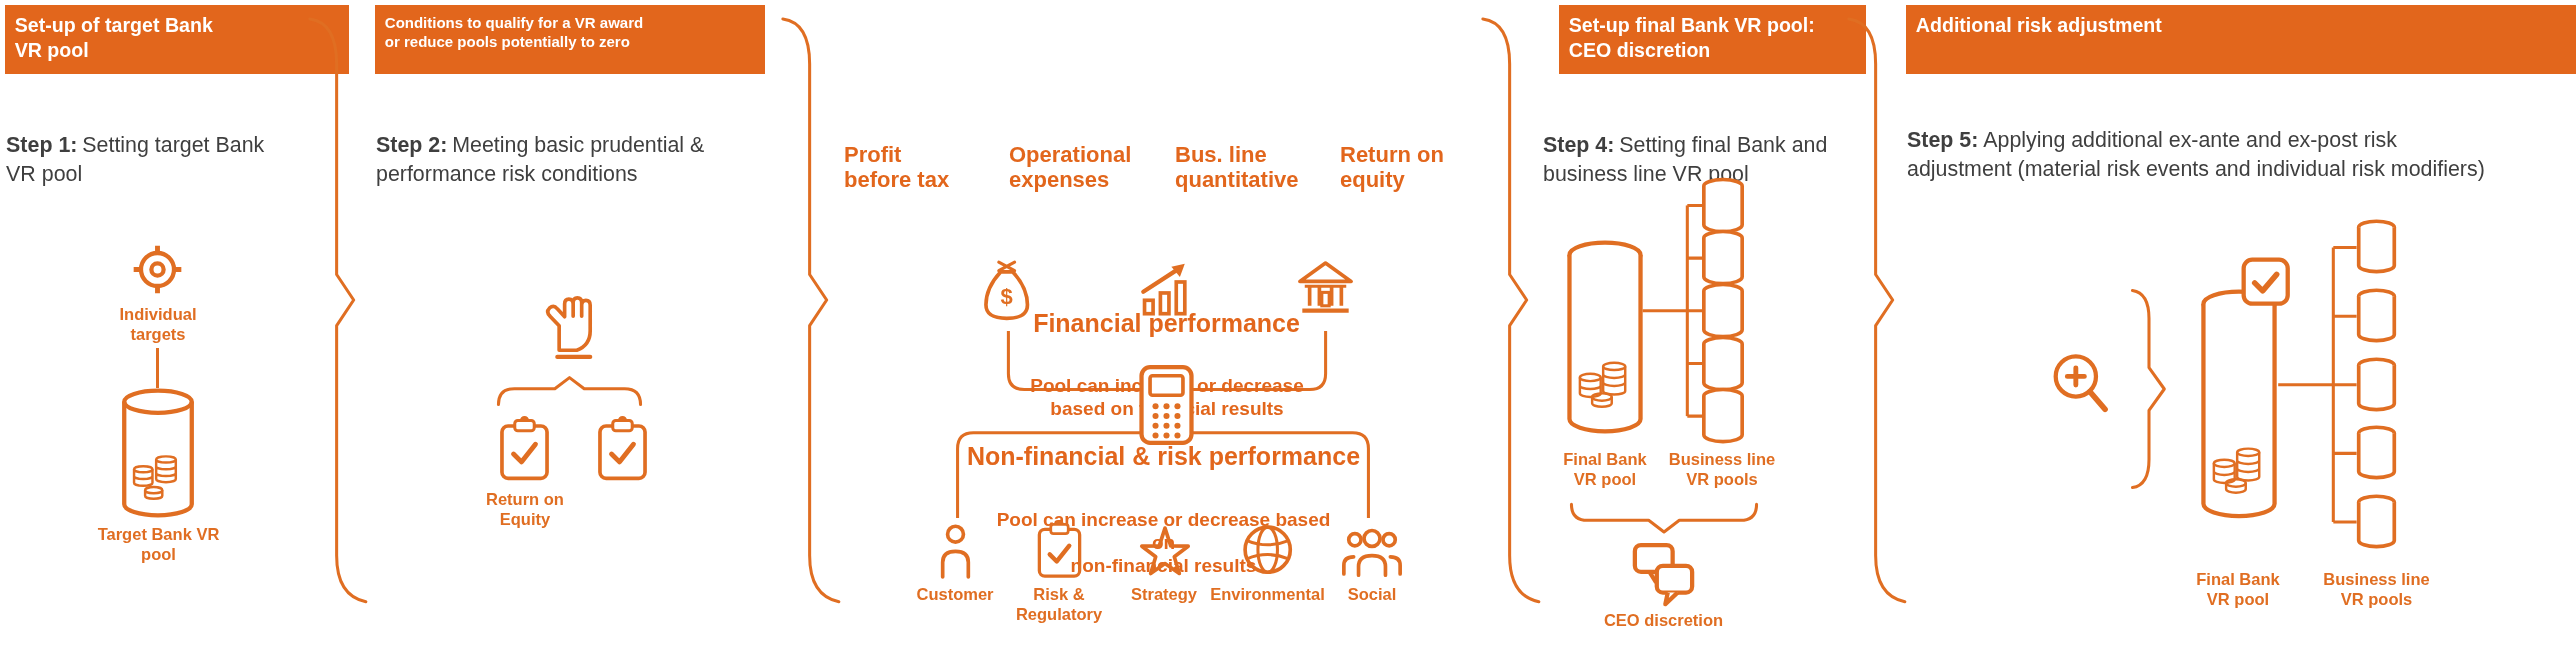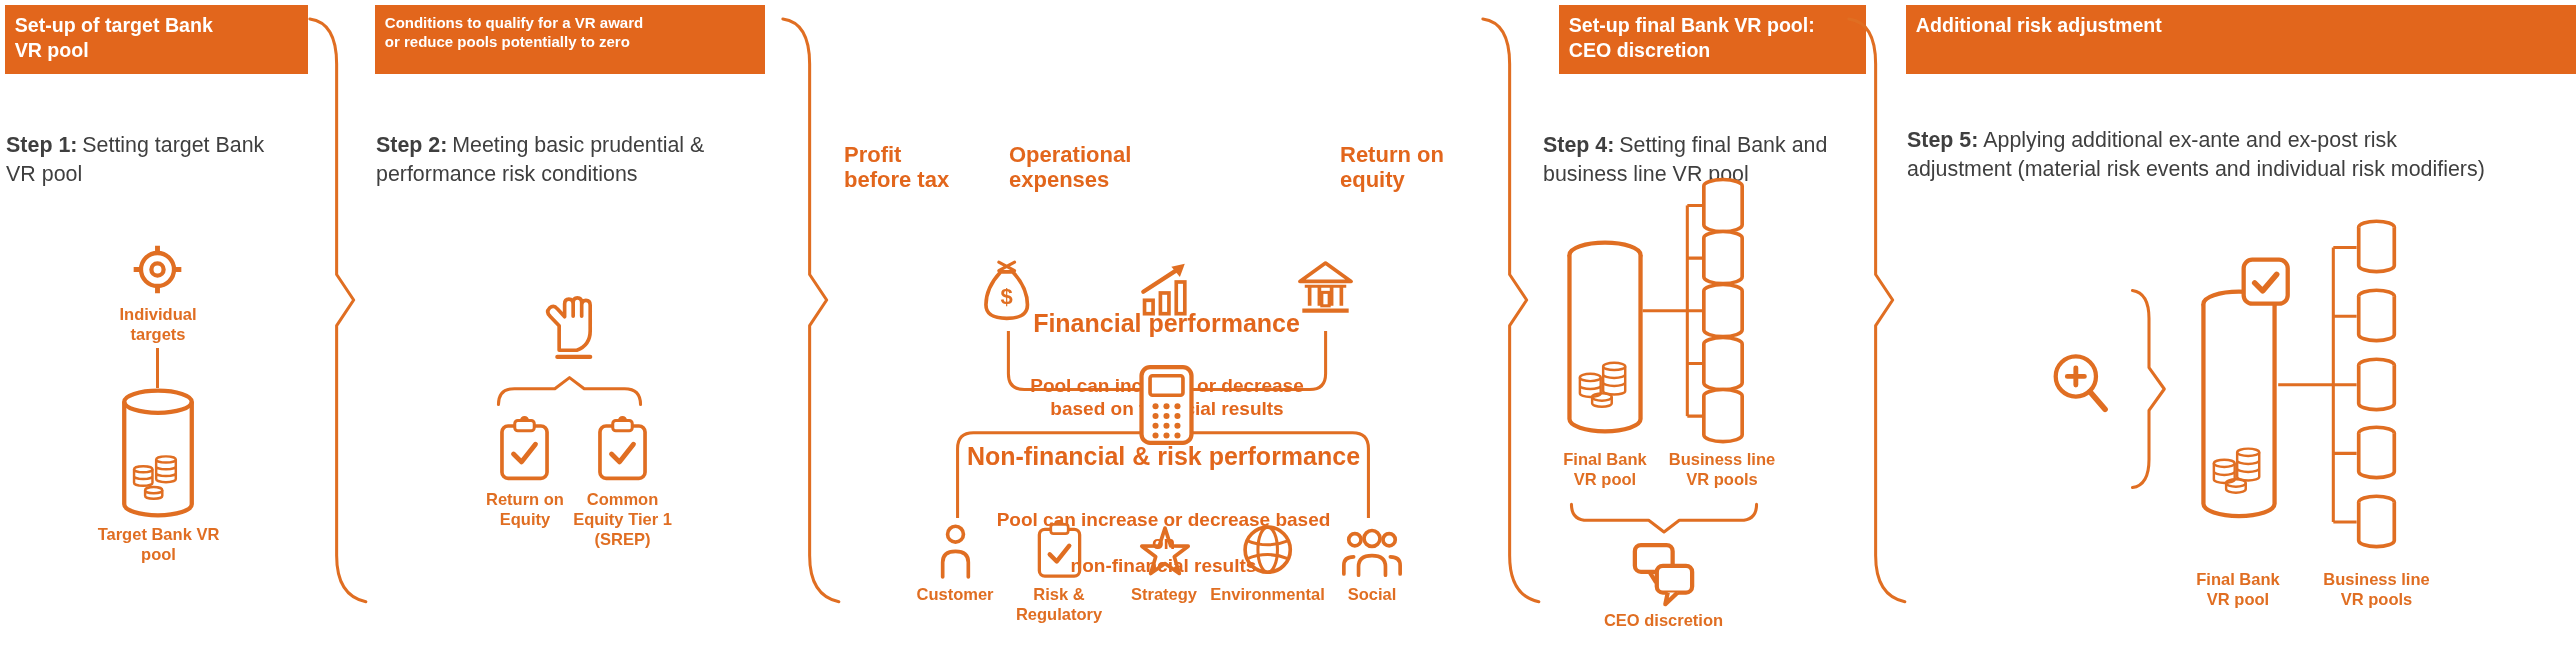--- a/index.html
+++ b/index.html
@@ -42,21 +42,21 @@
   }
   .ic{position:absolute;color:var(--line);}
   .vline{position:absolute;width:3.1px;background:var(--line);}
   svg{display:block;overflow:visible;}
 </style>
 </head>
 <body>
 
 <div class="canvas">
 
-  <div class="hd" style="left:4.9px;width:303px;">Set-up of target Bank
+  <div class="hd" style="left:4.9px;width:344px;">Set-up of target Bank
 VR pool</div>
   <div class="step" style="left:6.1px;top:103px;width:269px;">
     <span class="sl">Step 1:</span><span>Setting target Bank VR pool</span>
   </div>
 
   <div class="ic" style="left:130px;top:242px;">
     <svg width="55" height="55" viewBox="0 0 90 90" fill="none" stroke="currentColor">
       <circle cx="45" cy="45" r="27" stroke-width="7"></circle>
       <circle cx="45" cy="45" r="10" stroke-width="7"></circle>
       <path d="M45,6 V18 M45,72 V84 M6,45 H18 M72,45 H84" stroke-width="8"></path>
@@ -116,35 +116,34 @@
   <div class="ic" style="left:595px;top:415px;">
     <svg width="55" height="67" viewBox="0 0 90 110" fill="none" stroke="currentColor">
       <rect x="8" y="18" width="74" height="86" rx="10" stroke-width="6"></rect>
       <circle cx="45" cy="9" r="5" stroke-width="5"></circle>
       <rect x="29" y="9" width="32" height="17" rx="5" fill="#fff" stroke-width="5"></rect>
       <path d="M27,64 L40,77 L63,48" stroke-width="8" stroke-linecap="round" stroke-linejoin="round"></path>
     </svg>
   </div>
   <div class="lbl" style="left:473px;top:490px;width:104px;">Return on
 Equity</div>
-  <div class="lbl" style="left:555px;top:490px;width:135px;">Common
-Equity Tier 1
-(SREP)</div>
 
   <div class="ic" style="left:778px;top:11px;">
     <svg width="73" height="603" viewBox="0 0 120 985" fill="none" stroke="currentColor">
       <path d="M8,10 Q52,16 52,84 L52,430 L80,472 L52,514 L52,892 Q52,958 100,968" stroke-width="5" stroke-linecap="round" stroke-linejoin="round"></path>
     </svg>
   </div>
 
 
   <div class="measure" style="left:844px;top:142px;width:129px;">Profit
 before tax</div>
   <div class="measure" style="left:1009px;top:142px;width:147px;">Operational
 expenses</div>
+  <div class="measure" style="left:1175px;top:142px;width:153px;">Bus. line
+quantitative</div>
   <div class="measure" style="left:1340px;top:142px;width:122px;">Return on
 equity</div>
 
   <div class="ic" style="left:978px;top:256px;">
     <svg width="58" height="66" viewBox="0 0 95 108" fill="none" stroke="currentColor">
       <path d="M34,10 L60,24 M60,10 L34,24" stroke-width="5" stroke-linecap="round"></path>
       <path d="M37,26 C22,42 13,60 13,80 C13,98 28,102 47,102 C66,102 81,98 81,80 C81,60 72,42 57,26 Z" stroke-width="6" stroke-linejoin="round"></path>
       <text x="47" y="78" font-size="36" font-weight="bold" text-anchor="middle" fill="currentColor" stroke="none" font-family="Liberation Sans, sans-serif">$</text>
     </svg>
   </div>

